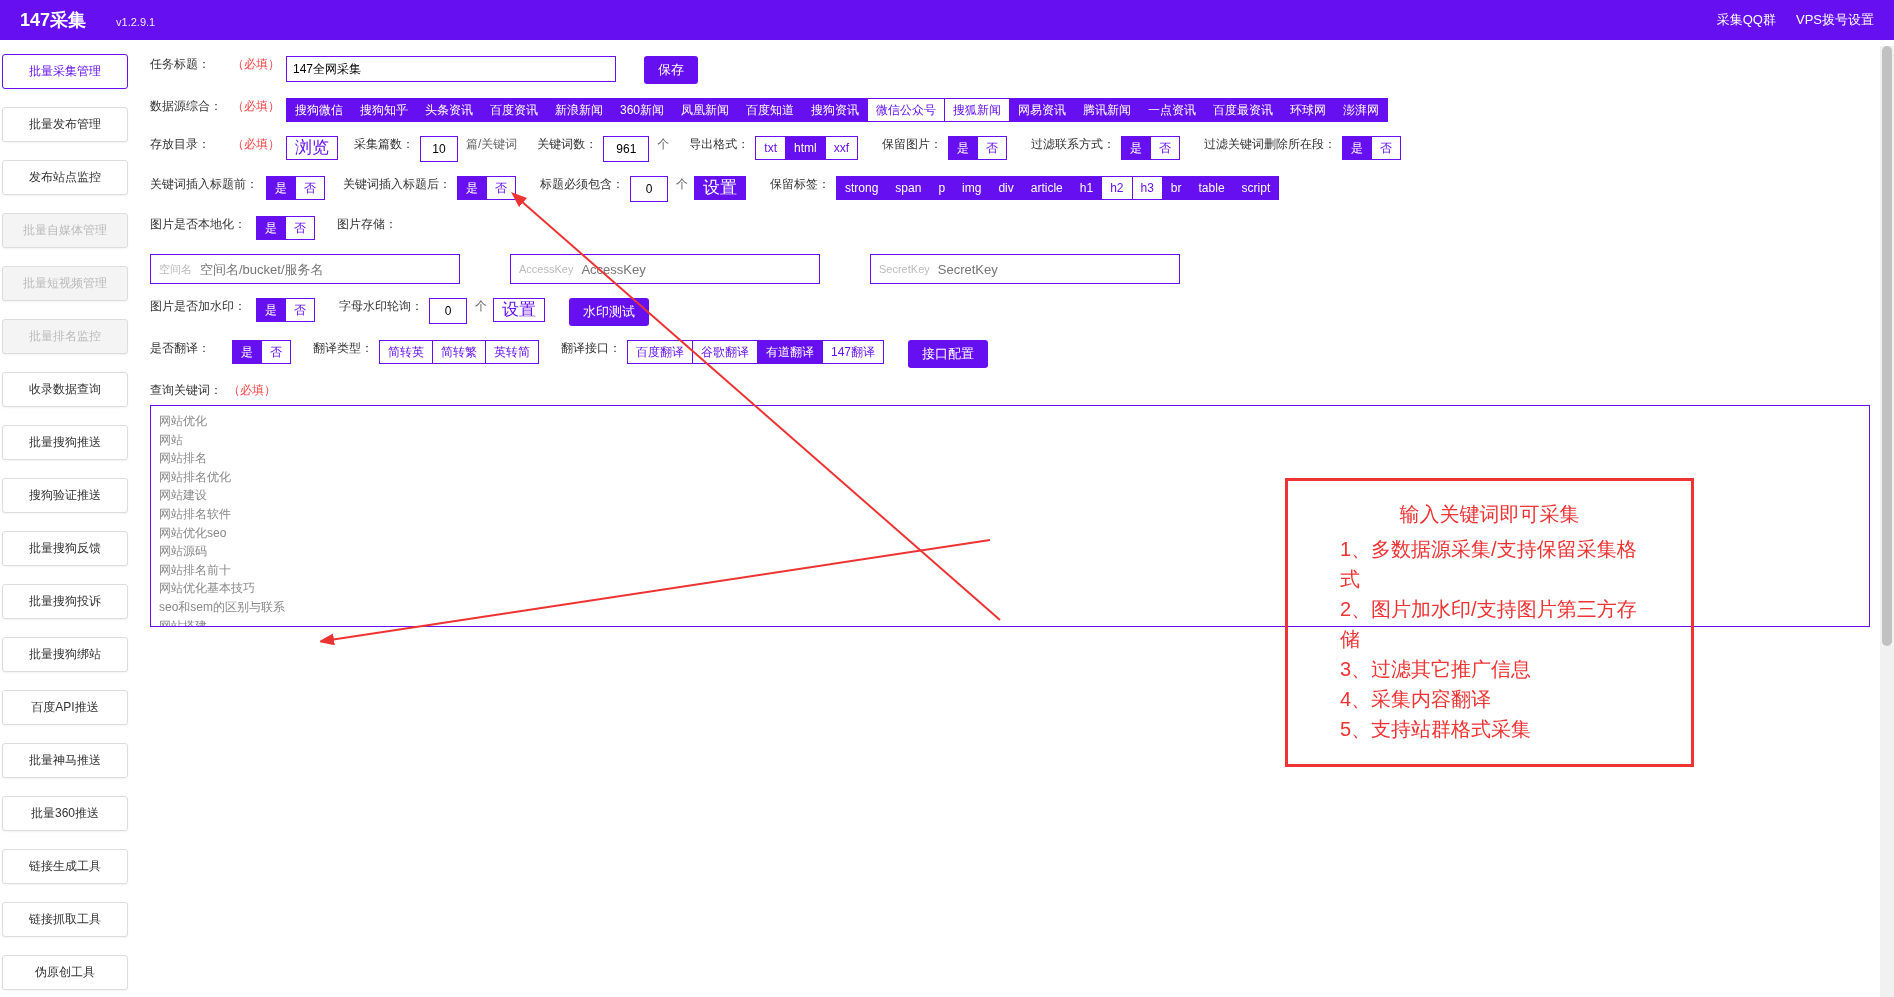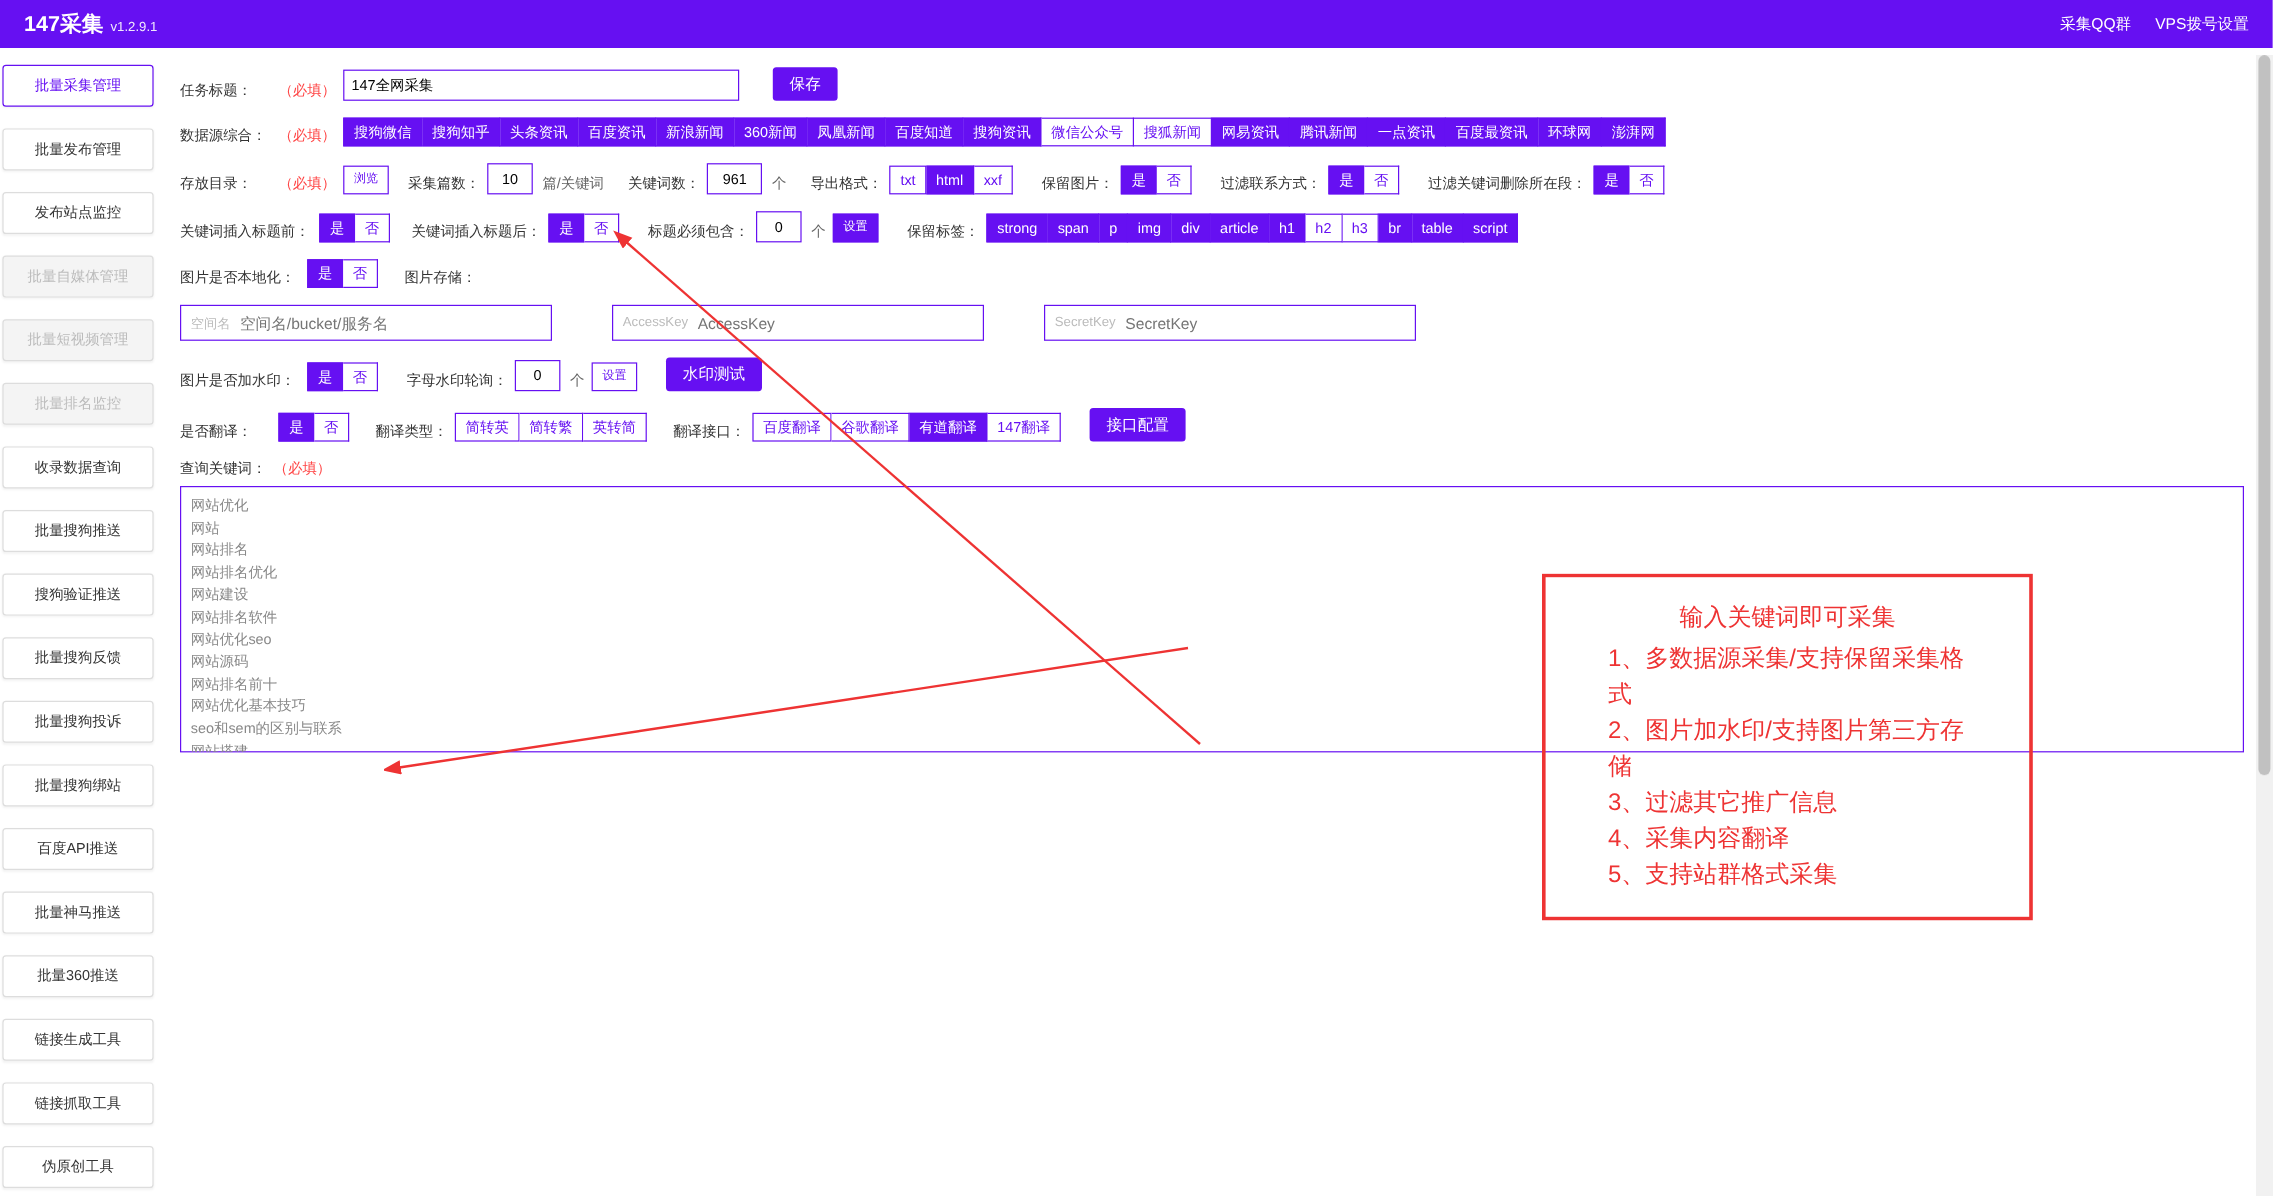--- a/index.html
+++ b/index.html
@@ -1,36 +1,36 @@
 <!DOCTYPE html>
 <html><head>
 <meta charset="utf-8">
 <style>
   * { box-sizing: border-box; margin: 0; padding: 0; }
   body { font-family: "Microsoft YaHei", Arial, sans-serif; font-size: 12px; color: #333; background: #fff; }
   .topbar { background: #6610f2; color: #fff; height: 40px; display: flex; align-items: center; justify-content: space-between; padding: 0 20px; }
   .brand { font-size: 18px; font-weight: bold; display: flex; align-items: baseline; gap: 6px; }
-  .brand .ver { font-size: 11px; font-weight: normal; opacity: 0.9; }
+  .brand .ver { font-size: 11px; font-weight: normal; opacity: 0.9; margin-left: 24px; }
   .toplinks { display: flex; gap: 20px; font-size: 13px; }
   .toplinks span { cursor: pointer; }
   .layout { display: flex; }
   .sidebar { width: 130px; padding: 14px 2px; display: flex; flex-direction: column; gap: 18px; }
   .sidebar .item { border: 1px solid #ddd; background: #fff; border-radius: 3px; text-align: center; padding: 8px 0; font-size: 12px; cursor: pointer; box-shadow: 0 1px 2px rgba(0,0,0,0.05); }
   .sidebar .item.active { color: #6610f2; border-color: #6610f2; }
   .sidebar .item.disabled { color: #bbb; background: #f4f4f4; cursor: not-allowed; }
   .main { flex: 1; padding: 16px 20px 20px 20px; position: relative; }
   .tip { font-size: 17px; color: #222; margin-bottom: 16px; }
-  .row { display: flex; align-items: flex-end; flex-wrap: wrap; gap: 6px; margin-bottom: 14px; font-size: 12px; }
+  .row { display: flex; align-items: flex-start; flex-wrap: wrap; gap: 6px; margin-bottom: 14px; font-size: 12px; }
   .lbl { min-width: 76px; }
   .req { color: #f44; }
   .tinput { border: 1px solid #6610f2; height: 26px; padding: 0 6px; font-size: 12px; outline: none; }
   .tinput.wide { width: 330px; }
   .tinput.num { width: 38px; text-align: center; }
   .btn { background: #6610f2; color: #fff; border: none; border-radius: 3px; height: 28px; padding: 4px 14px; font-size: 13px; cursor: pointer; }
-  .outline { border: 1px solid #6610f2; color: #6610f2; background: #fff; height: 24px; line-height: 22px; padding: 0 8px; cursor: pointer; display: inline-block; font-size: 10px; }
+  .outline { border: 1px solid #6610f2; color: #6610f2; background: #fff; height: 24px; line-height: 22px; padding: 0 8px; cursor: pointer; display: inline-block; font-size: 17px; }
   .group { display: inline-flex; }
   .opt { border: 1px solid #6610f2; height: 24px; line-height: 22px; padding: 0 8px; cursor: pointer; font-size: 12px; color: #6610f2; background: #fff; }
   .opt + .opt { border-left: none; }
   .opt.sel { background: #6610f2; color: #fff; }
   .unit { font-size: 12px; color: #666; margin-left: 2px; }
   .storage-row { display: flex; gap: 50px; margin-bottom: 14px; }
   .storage-row .sinput { border: 1px solid #6610f2; height: 30px; width: 310px; display: flex; align-items: center; padding: 0 8px; }
   .sinput .pre { color: #bbb; font-size: 11px; margin-right: 8px; }
   .sinput input { border: none; outline: none; flex: 1; font-size: 13px; color: #999; }
   .kwbox { border: 1px solid #6610f2; width: calc(100% - 4px); height: 222px; padding: 6px 8px; font-size: 12px; color: #888; line-height: 1.55; overflow: auto; white-space: pre-line; }

